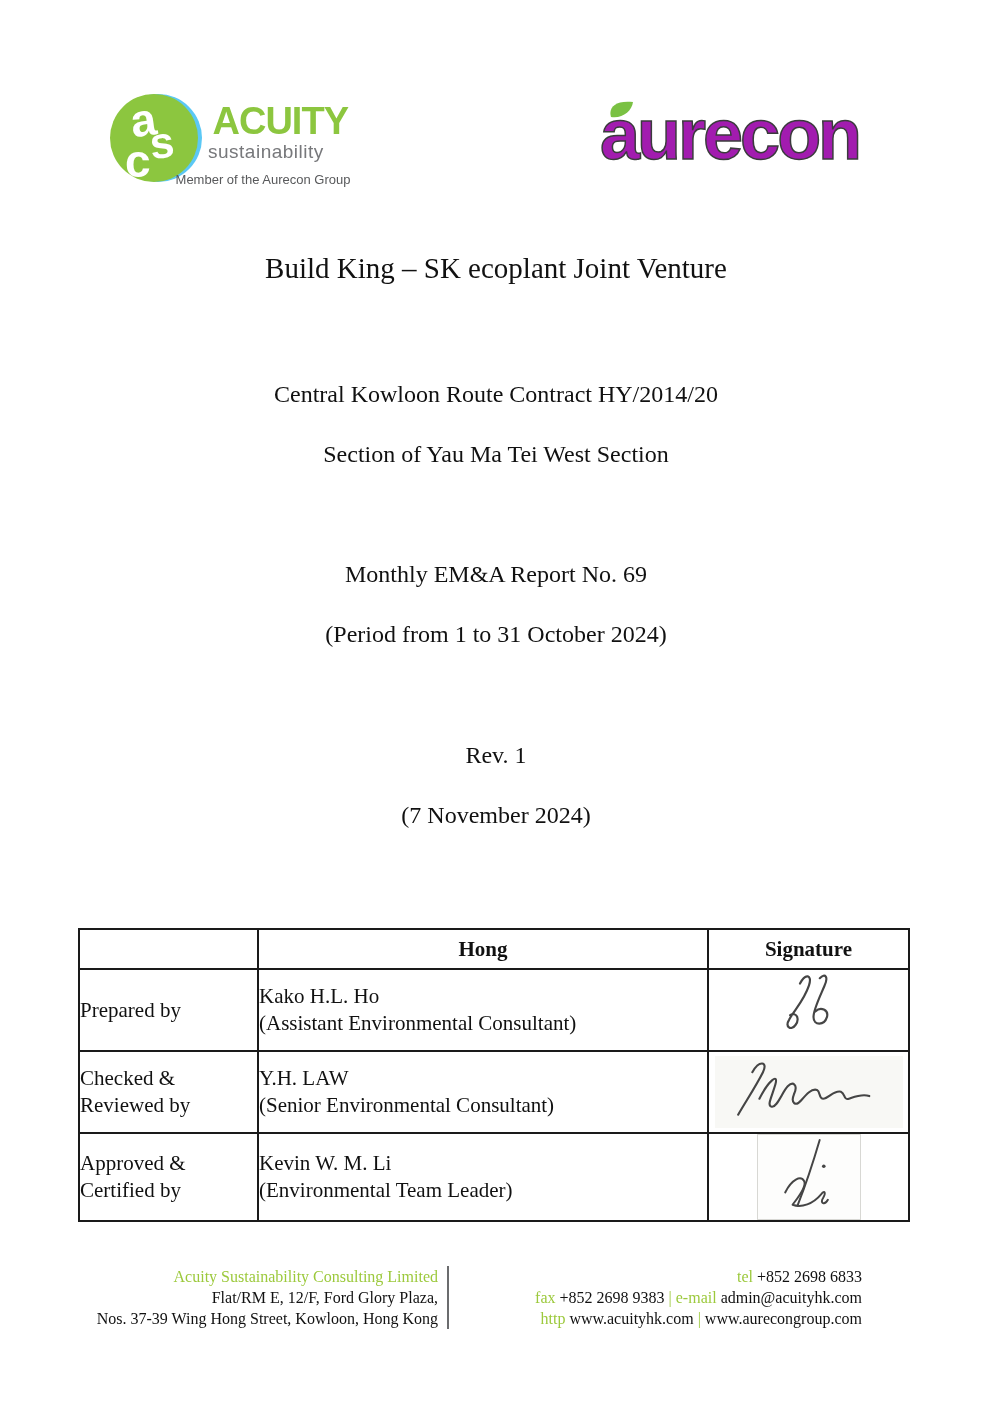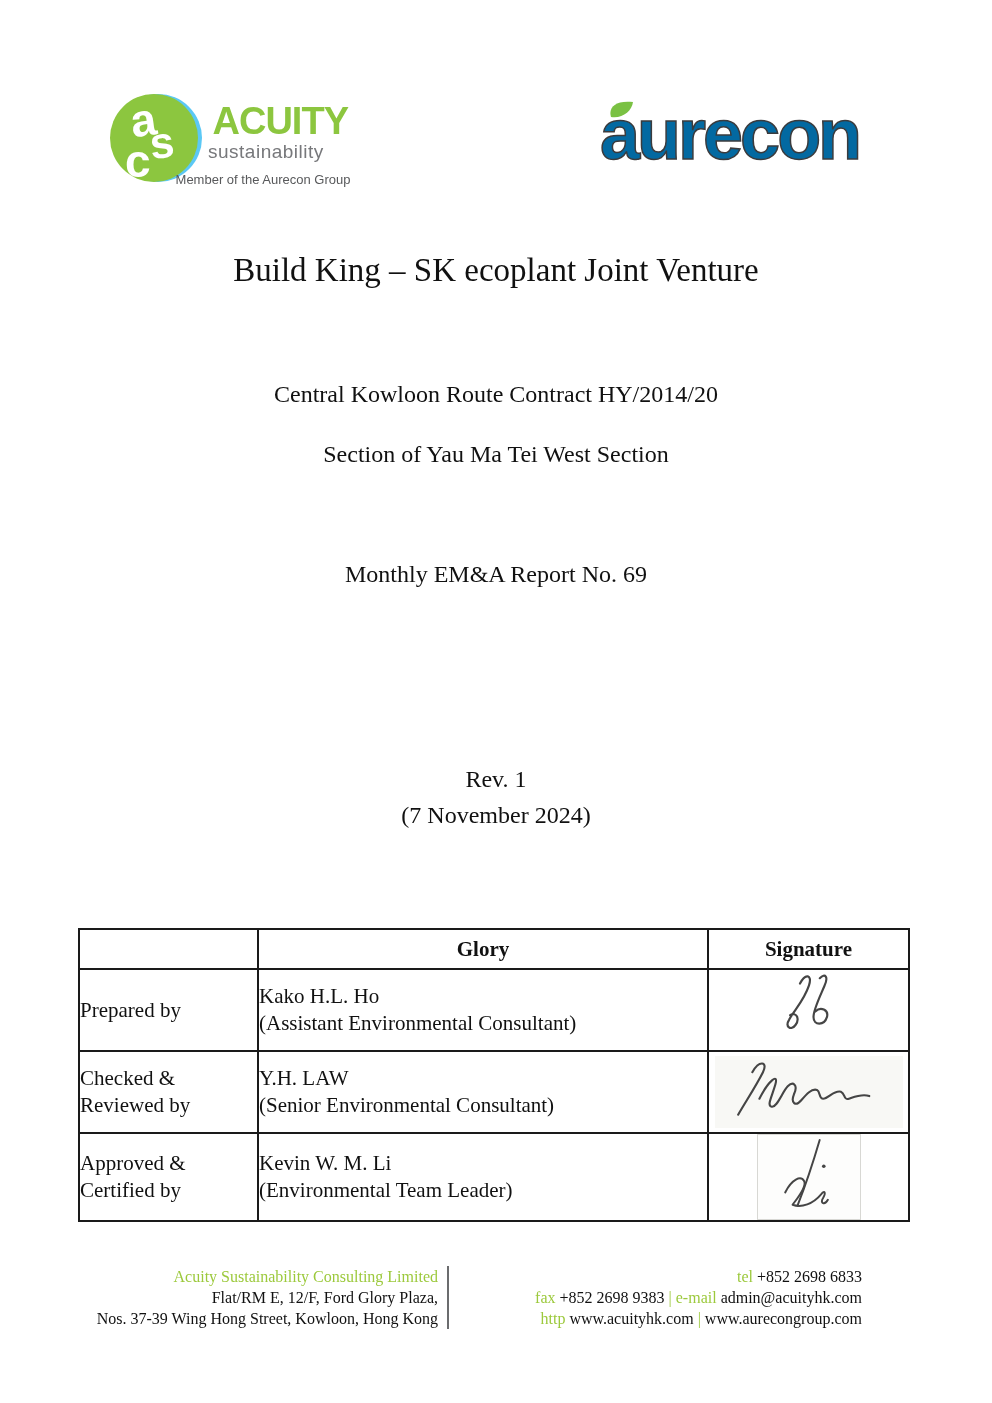--- a/index.html
+++ b/index.html
@@ -32,32 +32,32 @@
     position:absolute;left:60px;top:82px;width:190px;text-align:center;
     font-family:"Liberation Sans", sans-serif;
     font-weight:normal;font-size:13px;color:#58595B;
   }
   .aurecon-logo{position:absolute;left:600px;top:86px;width:290px;height:90px;}
   .aurecon-leaf{position:absolute;left:9px;top:14px;}
   .aurecon-wordmark{
     position:absolute;left:0;top:8px;
     font-family:"Liberation Sans", sans-serif;
     font-weight:bold;font-size:72px;line-height:80px;letter-spacing:-3px;
-    color:#0369a1;
+    color:#a21caf;
     -webkit-text-stroke:1.5px #3B3B3D;
   }
 
   
   .cline{position:absolute;left:0;width:992px;text-align:center;}
-  .jv-title{top:252px;font-size:33px;}
+  .jv-title{top:252px;font-size:29px;}
   .l-contract{top:381px;font-size:24px;}
   .l-section{top:441px;font-size:24px;}
   .l-report{top:561px;font-size:24px;}
   .l-period{top:621px;font-size:24px;}
-  .l-rev{top:742px;font-size:24px;margin-top:24px;}
+  .l-rev{top:742px;font-size:24px;}
   .l-revdate{top:802px;font-size:24px;}
 
   
   table.signoff{
     position:absolute;left:78px;top:928px;width:830px;
     border-collapse:collapse;table-layout:fixed;
     font-size:21px;
   }
   table.signoff td{border:2px solid #1a1a1a;vertical-align:middle;padding:0;}
   table.signoff .c-role{width:179px;}
@@ -107,33 +107,34 @@
     <svg class="aurecon-leaf" width="26" height="20" viewBox="0 0 26 20">
       <path d="M2 17 C-1 7 7 0 24 2 C23 11 13 19 2 17 Z" fill="#7AC143"></path>
     </svg>
     <div class="aurecon-wordmark">aurecon</div>
   </div>
 
   <div class="cline jv-title">Build King – SK ecoplant Joint Venture</div>
   <div class="cline l-contract">Central Kowloon Route Contract HY/2014/20</div>
   <div class="cline l-section">Section of Yau Ma Tei West Section</div>
   <div class="cline l-report">Monthly EM&amp;A Report No. 69</div>
+  <div class="cline l-period">(Period from 1 to 31 October 2024)</div>
   <div class="cline l-rev">Rev. 1</div>
   <div class="cline l-revdate">(7 November 2024)</div>
 
   <table class="signoff">
     <colgroup>
         <col class="c-role">
         <col class="c-name">
         <col class="c-sig">
       </colgroup>
     <tbody>
     <tr class="head">
       <td></td>
-      <td>Glory</td>
+      <td>Hong</td>
       <td>Signature</td>
     </tr>
 
     <tr class="datarow">
       <td class="role-cell">
         <div>Prepared by</div>
         <div></div>
       </td>
       <td class="name-cell">
         <div>Kako H.L. Ho</div>

